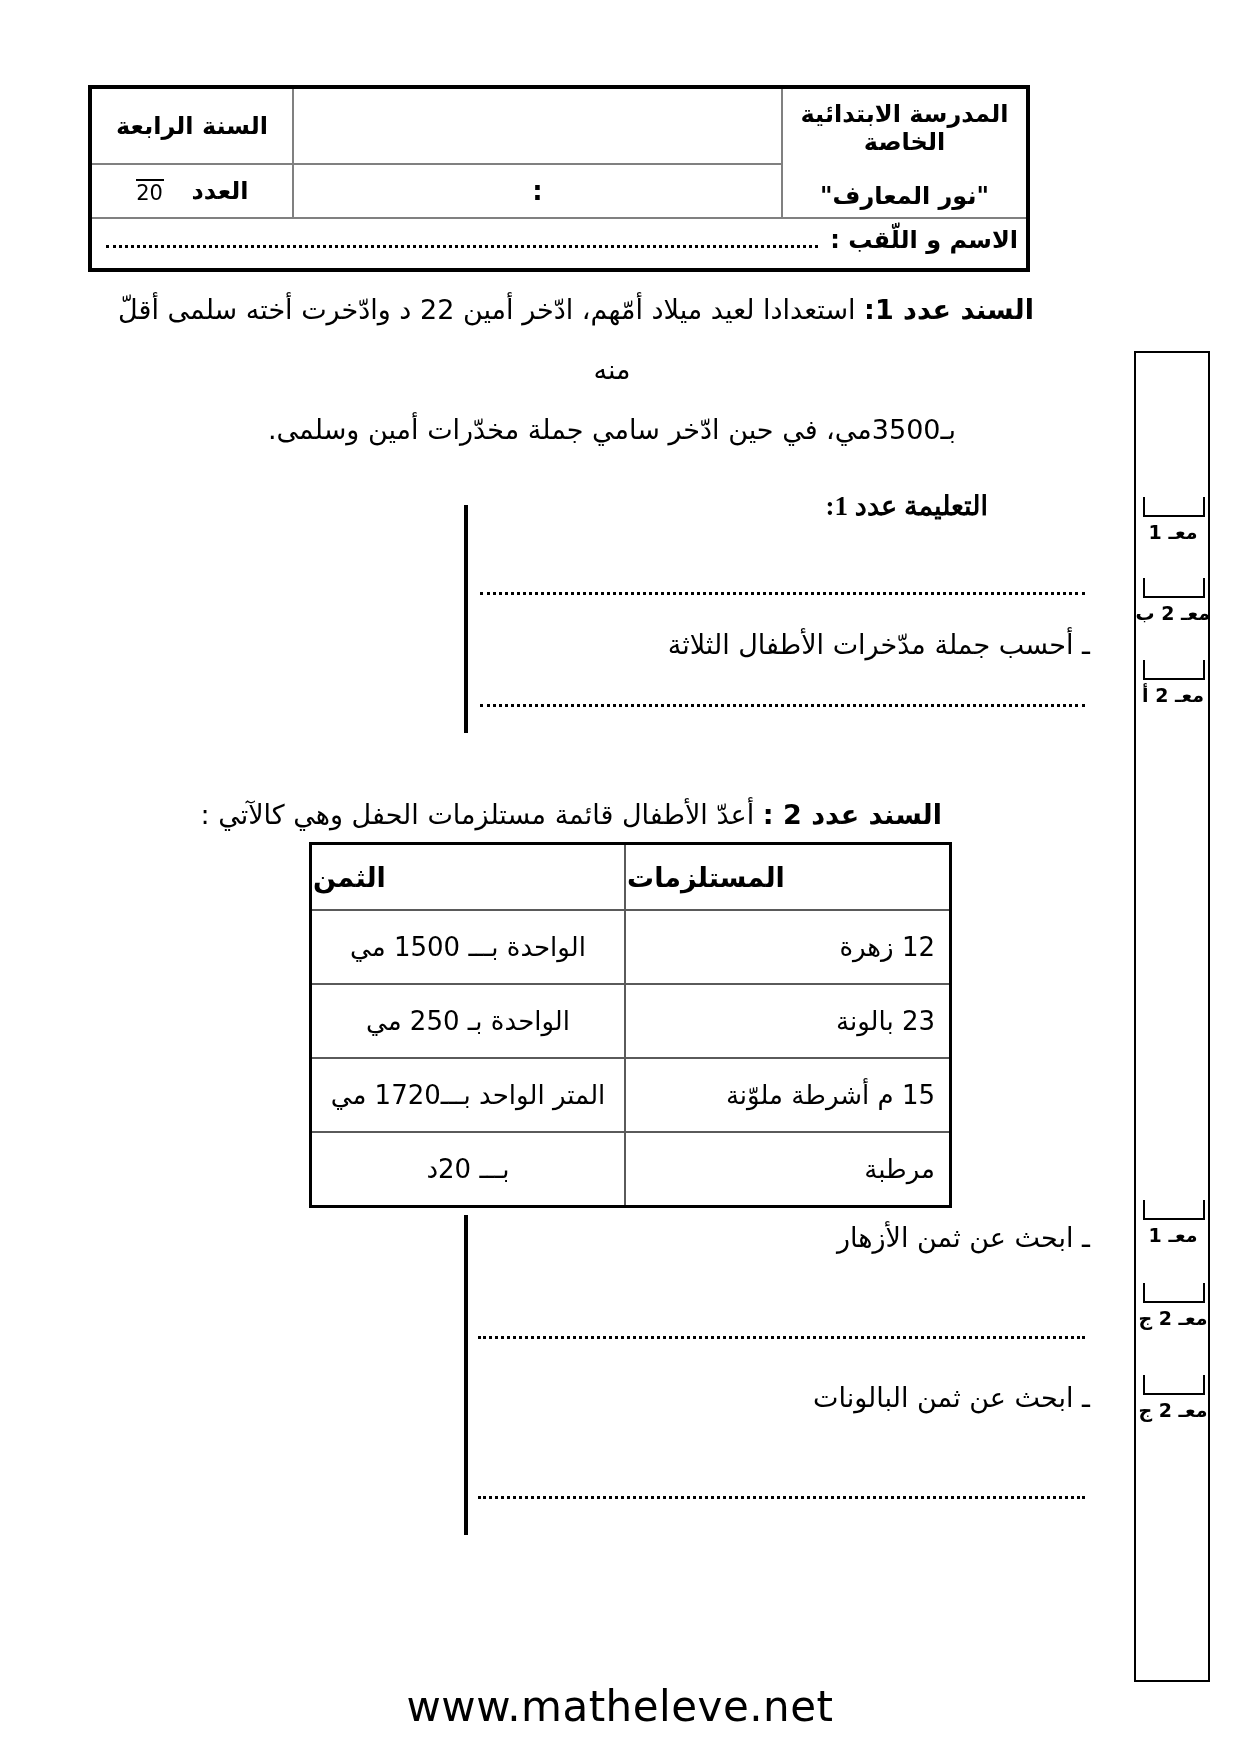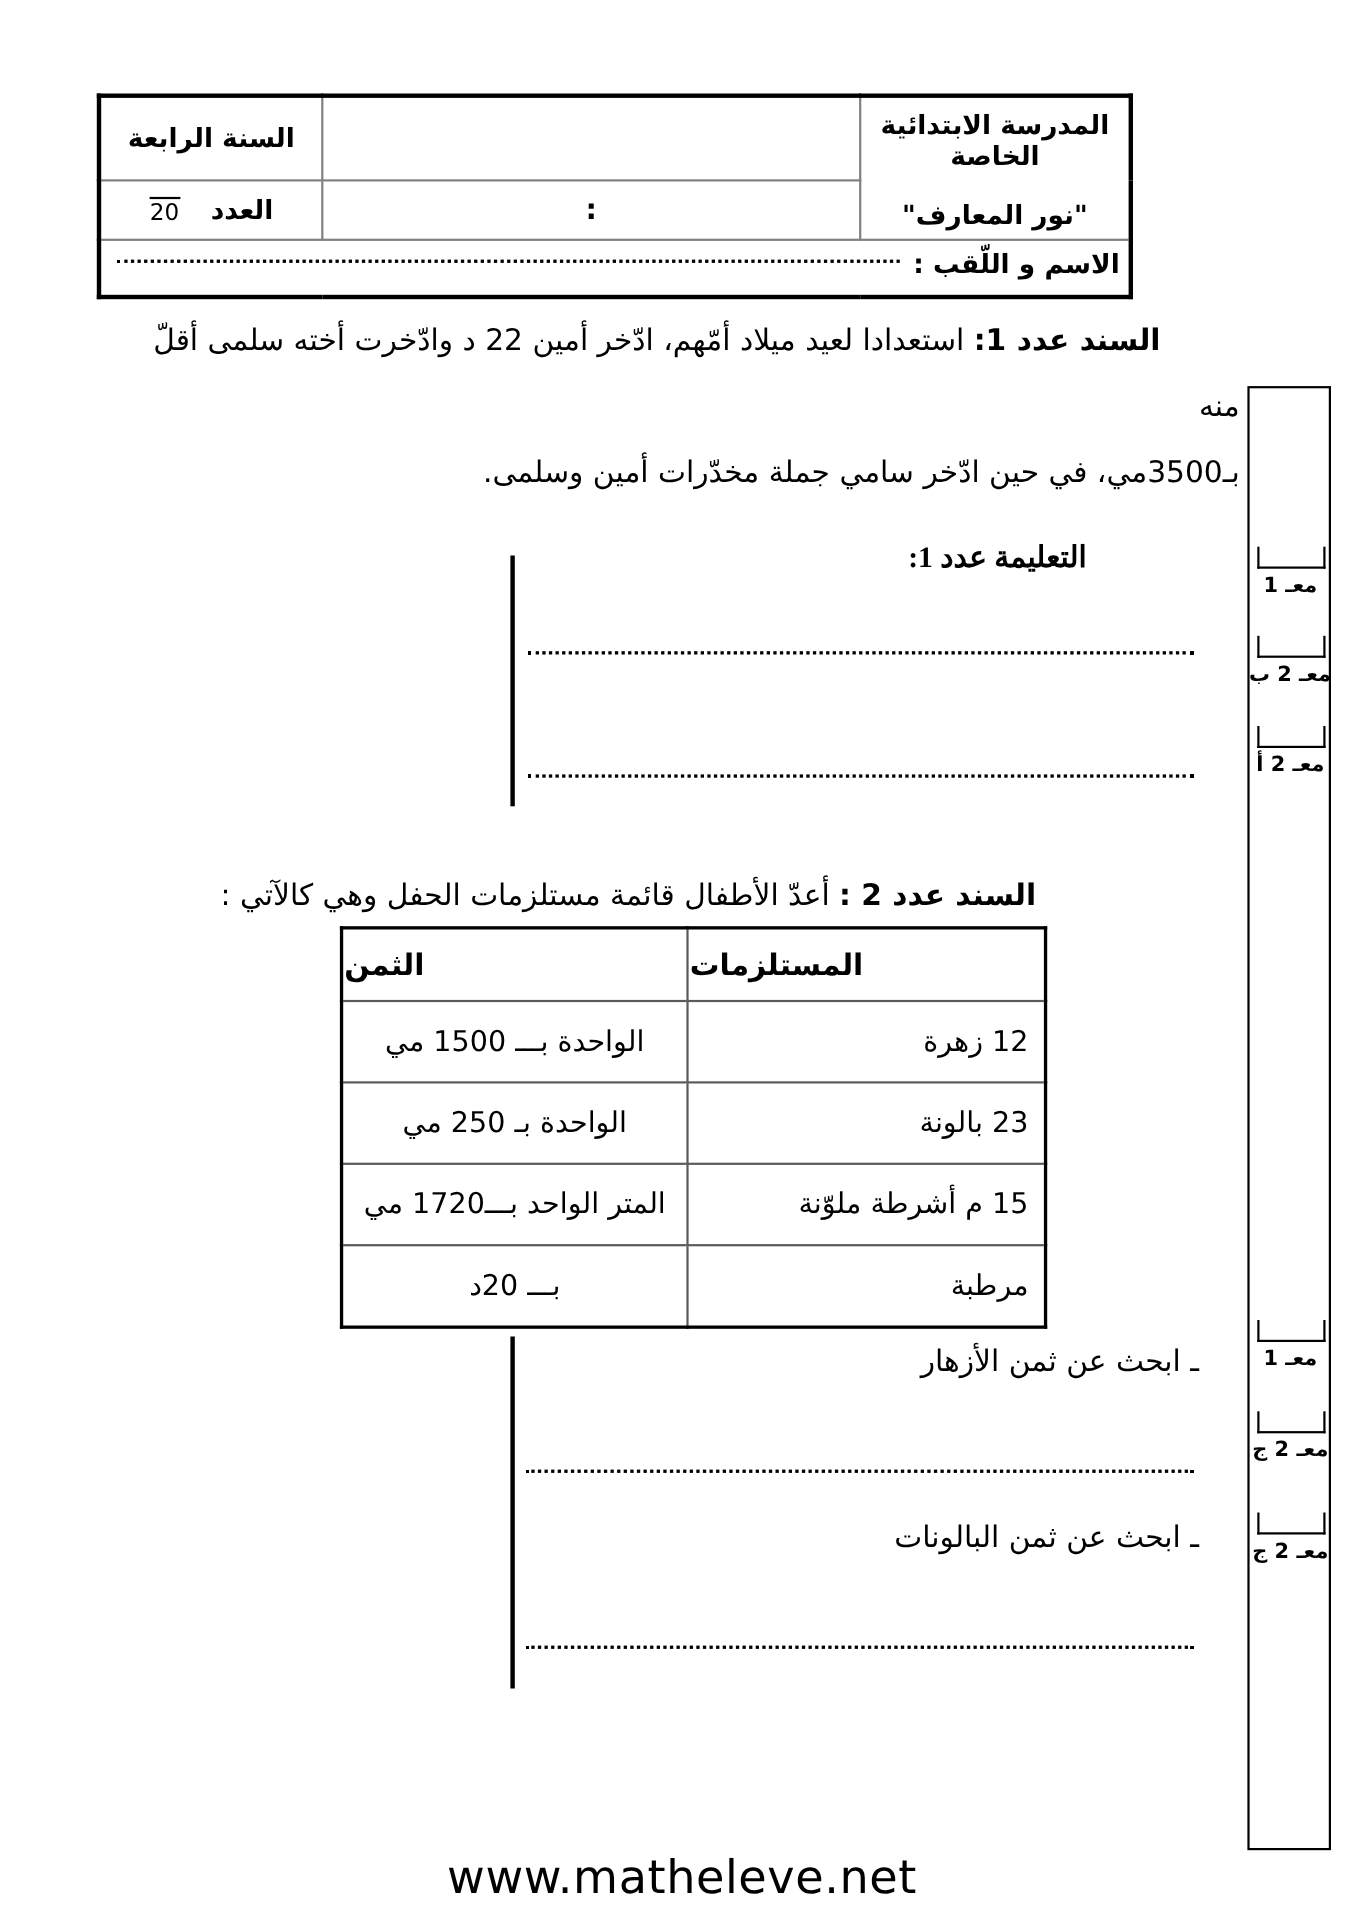--- a/index.html
+++ b/index.html
@@ -23,25 +23,25 @@
   .cell-mid{width:487px;text-align:center;}
   .cell-side{width:200px;text-align:center;font-weight:bold;font-size:24px;}
   .row1 td{height:74px;}
   .row2 td{height:52px;}
   .row3 td{height:49px;}
   .colon{font-weight:bold;font-size:26px;}
   .score-wrap{display:flex;align-items:center;justify-content:center;gap:28px;}
   .frac{display:inline-flex;flex-direction:column;align-items:center;line-height:1;}
   .frac .bar{width:28px;border-top:2px solid #000;margin-bottom:2px;}
   .frac .den{font-size:21px;font-weight:normal;}
-  .name-row-inner{display:flex;align-items:center;padding:0 8px 8px 8px;}
+  .name-row-inner{display:flex;align-items:flex-end;padding:0 8px 8px 8px;}
   .name-label{font-weight:bold;font-size:24px;white-space:nowrap;padding-left:6px;}
   .name-dots{flex:1;border-bottom:3px dotted #000;margin:0 6px 6px 6px;height:1px;}
   
-  .ar-text{position:absolute;direction:rtl;text-align:right;font-size:27px;line-height:60px;}
+  .ar-text{position:absolute;direction:rtl;text-align:center;font-size:27px;line-height:60px;}
   .lead-bold{font-weight:bold;}
   .para1{left:97px;width:1030px;top:280px;text-indent:72px;}
   .instr-title{right:252px;top:476px;font-weight:bold;font-family:Liberation Serif, serif;}
   .bullet{white-space:nowrap;}
   .b1{right:150px;top:498px;}
   .b2{right:150px;top:615px;}
   .b3{right:150px;top:1208px;}
   .b4{right:150px;top:1368px;}
   .s2-heading{right:298px;top:785px;white-space:nowrap;}
   
@@ -122,20 +122,21 @@
   </tbody>
     </table>
 
   <div class="ar-text para1">
     <span class="lead-bold">السند عدد 1:</span><span> استعدادا لعيد ميلاد أمّهم، ادّخر أمين 22 د وادّخرت أخته سلمى أقلّ منه</span><br>
     <span>بـ3500مي، في حين ادّخر سامي جملة مخدّرات أمين وسلمى.</span>
   </div>
 
   <div class="ar-text instr-title">التعليمة عدد 1:</div>
   <div class="dotline d1"></div>
+  <div class="ar-text bullet b2">ـ أحسب جملة مدّخرات الأطفال الثلاثة</div>
   <div class="dotline d2"></div>
   <div class="vbar vbar-a"></div>
 
   <div class="ar-text s2-heading">
     <span class="lead-bold">السند عدد 2 :</span><span> أعدّ الأطفال قائمة مستلزمات الحفل وهي كالآتي :</span>
   </div>
 
   <table class="items-table">
     <tbody>
         <tr>

